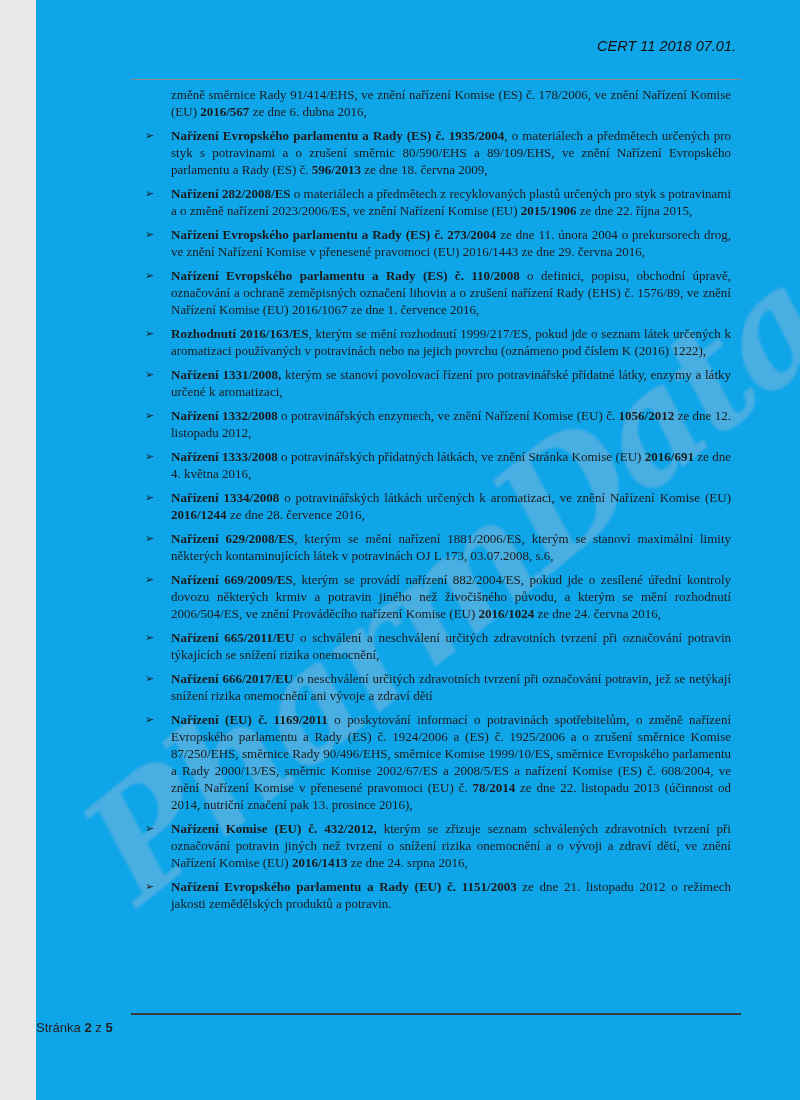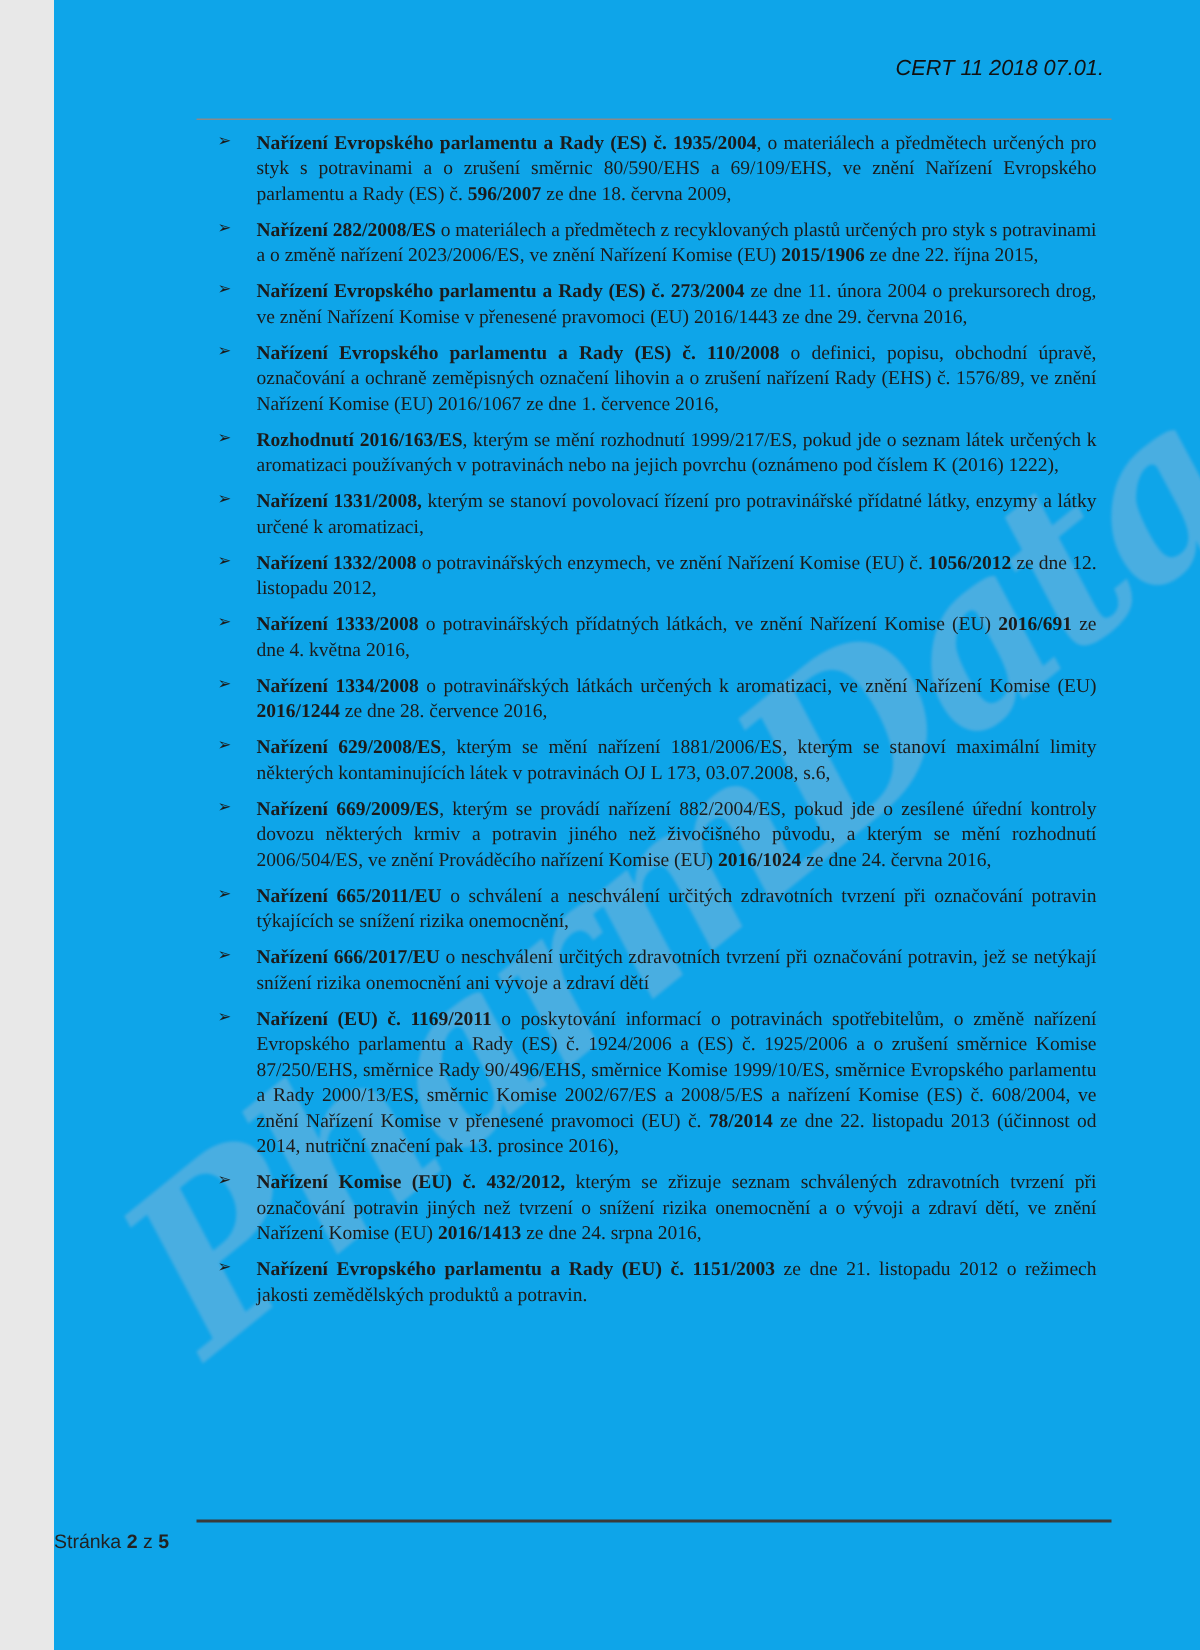--- a/index.html
+++ b/index.html
@@ -78,28 +78,29 @@
 
 <div class="page">
 
   <div class="watermark" style="color: rgb(169, 189, 214);">PharmData s.r.o.</div>
 
   <div class="header-code">CERT 11 2018 07.01.</div>
 
   <div class="rule top"></div>
 
   <div class="content" id="content">
-      <div class="item"><span class="marker">➢</span><span class="item-text"><b>Nařízení Evropského parlamentu a Rady (ES) č. 1935/2004</b><span>, o materiálech a předmětech určených pro styk s potravinami a o zrušení směrnic 80/590/EHS a 69/109/EHS, ve znění Nařízení Evropského parlamentu a Rady (ES) č. </span><b>596/2007</b><span> ze dne 18. června 2009,</span></span></div>
+      <div class="item"><span class="item-text"><span>změně směrnice Rady 91/414/EHS, ve znění nařízení Komise (ES) č. 178/2006, ve znění Nařízení Komise (EU) </span><b>2016/567</b><span> ze dne 6. dubna 2016,</span></span></div>
+      <div class="item"><span class="marker">➢</span><span class="item-text"><b>Nařízení Evropského parlamentu a Rady (ES) č. 1935/2004</b><span>, o materiálech a předmětech určených pro styk s potravinami a o zrušení směrnic 80/590/EHS a 89/109/EHS, ve znění Nařízení Evropského parlamentu a Rady (ES) č. </span><b>596/2013</b><span> ze dne 18. června 2009,</span></span></div>
       <div class="item"><span class="marker">➢</span><span class="item-text"><b>Nařízení 282/2008/ES</b><span> o materiálech a předmětech z recyklovaných plastů určených pro styk s potravinami a o změně nařízení 2023/2006/ES, ve znění Nařízení Komise (EU) </span><b>2015/1906</b><span> ze dne 22. října 2015,</span></span></div>
       <div class="item"><span class="marker">➢</span><span class="item-text"><b>Nařízení Evropského parlamentu a Rady (ES) č. 273/2004</b><span> ze dne 11. února 2004 o prekursorech drog, ve znění Nařízení Komise v přenesené pravomoci (EU) 2016/1443 ze dne 29. června 2016,</span></span></div>
       <div class="item"><span class="marker">➢</span><span class="item-text"><b>Nařízení Evropského parlamentu a Rady (ES) č. 110/2008</b><span> o definici, popisu, obchodní úpravě, označování a ochraně zeměpisných označení lihovin a o zrušení nařízení Rady (EHS) č. 1576/89, ve znění Nařízení Komise (EU) 2016/1067 ze dne 1. července 2016,</span></span></div>
       <div class="item"><span class="marker">➢</span><span class="item-text"><b>Rozhodnutí 2016/163/ES</b><span>, kterým se mění rozhodnutí 1999/217/ES, pokud jde o seznam látek určených k aromatizaci používaných v potravinách nebo na jejich povrchu (oznámeno pod číslem K (2016) 1222),</span></span></div>
       <div class="item"><span class="marker">➢</span><span class="item-text"><b>Nařízení 1331/2008,</b><span> kterým se stanoví povolovací řízení pro potravinářské přídatné látky, enzymy a látky určené k aromatizaci,</span></span></div>
       <div class="item"><span class="marker">➢</span><span class="item-text"><b>Nařízení 1332/2008</b><span> o potravinářských enzymech, ve znění Nařízení Komise (EU) č. </span><b>1056/2012</b><span> ze dne 12. listopadu 2012,</span></span></div>
-      <div class="item"><span class="marker">➢</span><span class="item-text"><b>Nařízení 1333/2008</b><span> o potravinářských přídatných látkách, ve znění Nařízení Komise (EU) </span><b>2016/691</b><span> ze dne 4. května 2016,</span></span></div>
+      <div class="item"><span class="marker">➢</span><span class="item-text"><b>Nařízení 1333/2008</b><span> o potravinářských přídatných látkách, ve znění Stránka Komise (EU) </span><b>2016/691</b><span> ze dne 4. května 2016,</span></span></div>
       <div class="item"><span class="marker">➢</span><span class="item-text"><b>Nařízení 1334/2008</b><span> o potravinářských látkách určených k aromatizaci, ve znění Nařízení Komise (EU) </span><b>2016/1244</b><span> ze dne 28. července 2016,</span></span></div>
       <div class="item"><span class="marker">➢</span><span class="item-text"><b>Nařízení 629/2008/ES</b><span>, kterým se mění nařízení 1881/2006/ES, kterým se stanoví maximální limity některých kontaminujících látek v potravinách  OJ L 173, 03.07.2008, s.6,</span></span></div>
       <div class="item"><span class="marker">➢</span><span class="item-text"><b>Nařízení 669/2009/ES</b><span>, kterým se provádí nařízení  882/2004/ES, pokud jde o zesílené úřední kontroly dovozu některých krmiv a potravin jiného než živočišného původu, a kterým se mění rozhodnutí 2006/504/ES, ve znění Prováděcího nařízení Komise (EU) </span><b>2016/1024</b><span> ze dne 24. června 2016,</span></span></div>
       <div class="item"><span class="marker">➢</span><span class="item-text"><b>Nařízení 665/2011/EU</b><span> o schválení a neschválení určitých zdravotních tvrzení při označování potravin týkajících se snížení rizika onemocnění,</span></span></div>
       <div class="item"><span class="marker">➢</span><span class="item-text"><b>Nařízení 666/2017/EU</b><span> o neschválení určitých zdravotních tvrzení při označování potravin, jež se netýkají snížení rizika onemocnění ani vývoje a zdraví dětí</span></span></div>
       <div class="item"><span class="marker">➢</span><span class="item-text"><b>Nařízení (EU) č. 1169/2011</b><span>  o poskytování informací o potravinách spotřebitelům, o změně nařízení Evropského parlamentu a Rady (ES) č. 1924/2006 a (ES) č. 1925/2006 a o zrušení směrnice Komise 87/250/EHS, směrnice Rady 90/496/EHS, směrnice Komise 1999/10/ES, směrnice Evropského parlamentu a Rady 2000/13/ES, směrnic Komise 2002/67/ES a 2008/5/ES a nařízení Komise (ES) č. 608/2004, ve znění Nařízení Komise v přenesené pravomoci (EU) č. </span><b>78/2014</b><span> ze dne 22. listopadu 2013 (účinnost od 2014, nutriční značení pak 13. prosince 2016),</span></span></div>
       <div class="item"><span class="marker">➢</span><span class="item-text"><b>Nařízení Komise (EU) č. 432/2012,</b><span> kterým se zřizuje seznam schválených zdravotních tvrzení při označování potravin jiných než tvrzení o snížení rizika onemocnění a o vývoji a zdraví dětí, ve znění Nařízení Komise (EU) </span><b>2016/1413</b><span> ze dne 24. srpna 2016,</span></span></div>
       <div class="item"><span class="marker">➢</span><span class="item-text"><b>Nařízení Evropského parlamentu a Rady (EU) č. 1151/2003</b><span> ze dne 21. listopadu 2012 o režimech jakosti zemědělských produktů a potravin.</span></span></div>
     </div>
 

